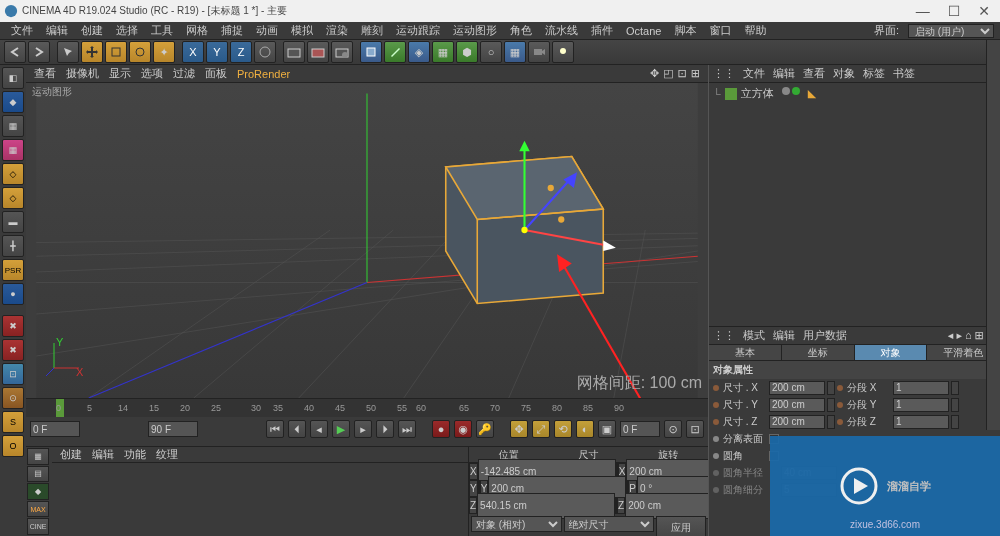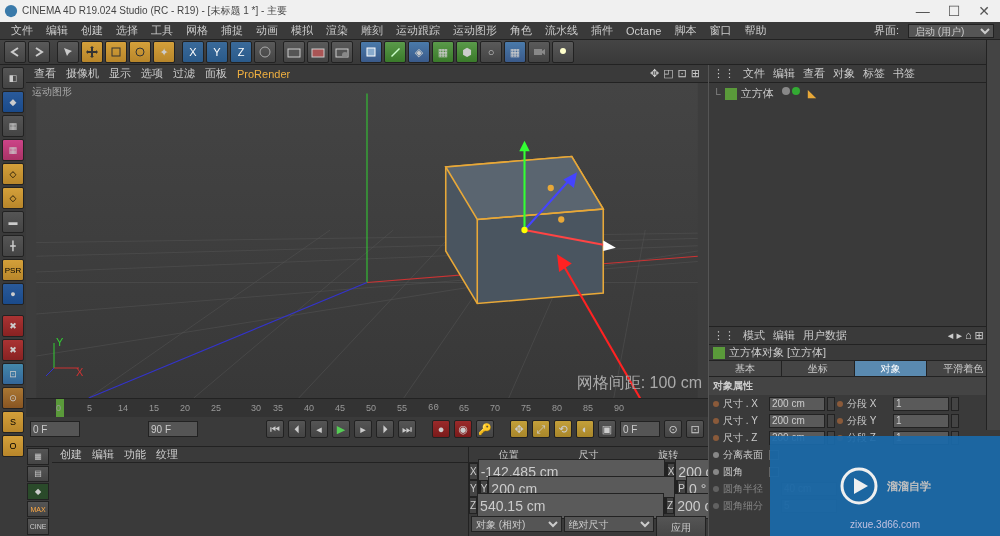--- a/index.html
+++ b/index.html
@@ -46,21 +46,21 @@
 .bottompanel{height:90px;background:#3a3a3a;display:flex;border-top:1px solid #222}
 .bottomleft{width:26px;background:#3a3a3a;display:flex;flex-direction:column;gap:1px;padding:1px}
 .bottomleft .bt{width:22px;height:18px;background:linear-gradient(#555,#444);border:1px solid #222;cursor:pointer;font-size:8px;display:flex;align-items:center;justify-content:center}
 .mattabs{flex:1;display:flex;flex-direction:column}
 .mattop{height:16px;display:flex;align-items:center;padding:0 8px;gap:10px;border-bottom:1px solid #222}
 .coordpanel{width:240px;background:#3a3a3a;border-left:1px solid #222;display:flex;flex-direction:column}
 .coordtop{height:16px;display:flex;border-bottom:1px solid #222}
 .coordtop span{flex:1;text-align:center;font-size:10px;padding:1px}
 .coordrow{display:flex;height:17px;align-items:center}
 .coordrow .lbl{width:14px;text-align:center;font-size:10px;background:#444;height:100%;display:flex;align-items:center;justify-content:center;border:1px solid #222}
-.coordrow input{flex:1;height:100%;background:#5a5a5a;border:1px solid #222;color:#ccc;font-size:14px;padding:12px 2px}
+.coordrow input{flex:1;height:100%;background:#5a5a5a;border:1px solid #222;color:#ccc;font-size:10px;padding:12px 2px}
 .coordrow .step{width:10px;height:100%;background:#444;border:1px solid #222}
 .coordbot{display:flex;padding:2px;gap:2px}
 .coordbot select{flex:1;background:#555;border:1px solid #222;color:#ccc;font-size:10px;height:16px}
 .coordbot button{width:50px;background:linear-gradient(#555,#444);border:1px solid #222;color:#ccc;font-size:10px;height:24px;cursor:pointer}
 .rightcol{width:330px;background:#3a3a3a;border-left:1px solid #555;display:flex;flex-direction:column}
 .objpanel{height:262px;border-bottom:1px solid #222;display:flex;flex-direction:column}
 .objtabs{height:18px;display:flex;align-items:center;padding:0 4px;gap:8px;border-bottom:1px solid #222}
 .objtree{flex:1;background:#3a3a3a;padding:2px}
 .objitem{display:flex;align-items:center;gap:4px;padding:1px 2px}
 .objitem .cube{width:12px;height:12px;background:#5a9a3a}
@@ -328,21 +328,21 @@
           <span class="frame" style="left: 92px;">14</span>
           <span class="frame" style="left: 123px;">15</span>
           <span class="frame" style="left: 154px;">20</span>
           <span class="frame" style="left: 185px;">25</span>
           <span class="frame" style="left: 225px;">30</span>
           <span class="frame" style="left: 247px;">35</span>
           <span class="frame" style="left: 278px;">40</span>
           <span class="frame" style="left: 309px;">45</span>
           <span class="frame" style="left: 340px;">50</span>
           <span class="frame" style="left: 371px;">55</span>
-          <span class="frame" style="left: 402px; font-family: Liberation Mono, monospace;">60</span>
+          <span class="frame" style="left: 390px;">60</span>
           <span class="frame" style="left: 433px;">65</span>
           <span class="frame" style="left: 464px;">70</span>
           <span class="frame" style="left: 495px;">75</span>
           <span class="frame" style="left: 526px;">80</span>
           <span class="frame" style="left: 557px;">85</span>
           <span class="frame" style="left: 588px;">90</span>
         </div>
       <div class="tlctrl">
         <input value="0 F" style="">
         <div style="flex:0 0 60px"></div>
@@ -467,24 +467,20 @@
         <span>编辑</span>
         <span>用户数据</span>
         <div class="ricons">
           <span>◂</span>
           <span>▸</span>
           <span>⌂</span>
           <span>⊞</span>
           <span>⊟</span>
         </div>
       </div>
-      <div class="attrtitle">
-        <div class="cube"></div>
-        <span>立方体对象 [立方体]</span>
-      </div>
       <div class="attrsubtabs">
         <span>基本</span>
         <span>坐标</span>
         <span class="active">对象</span>
         <span>平滑着色(Phong)</span>
       </div>
       <div class="attrsection">对象属性</div>
       <div id="attr-rows">
           <div class="attrrow">
             <span class="rdot on"></span>

